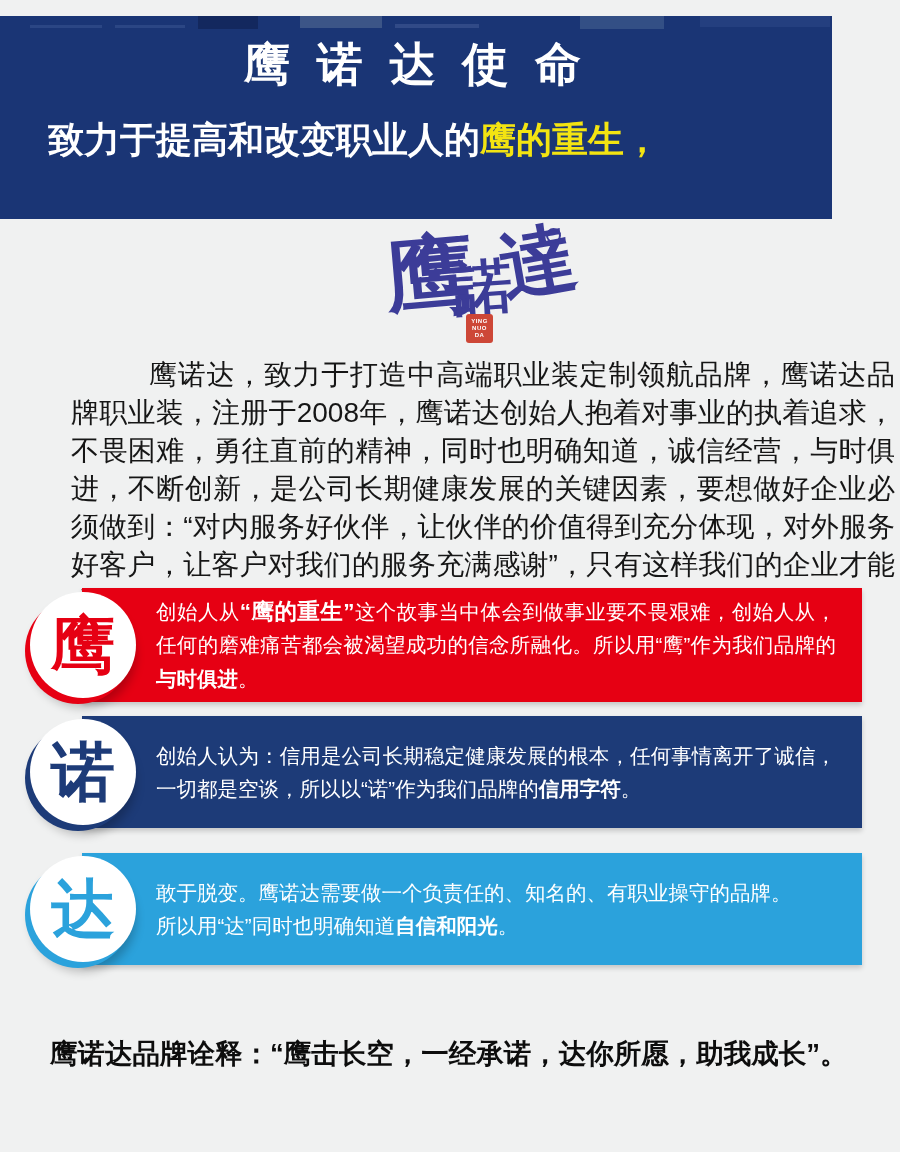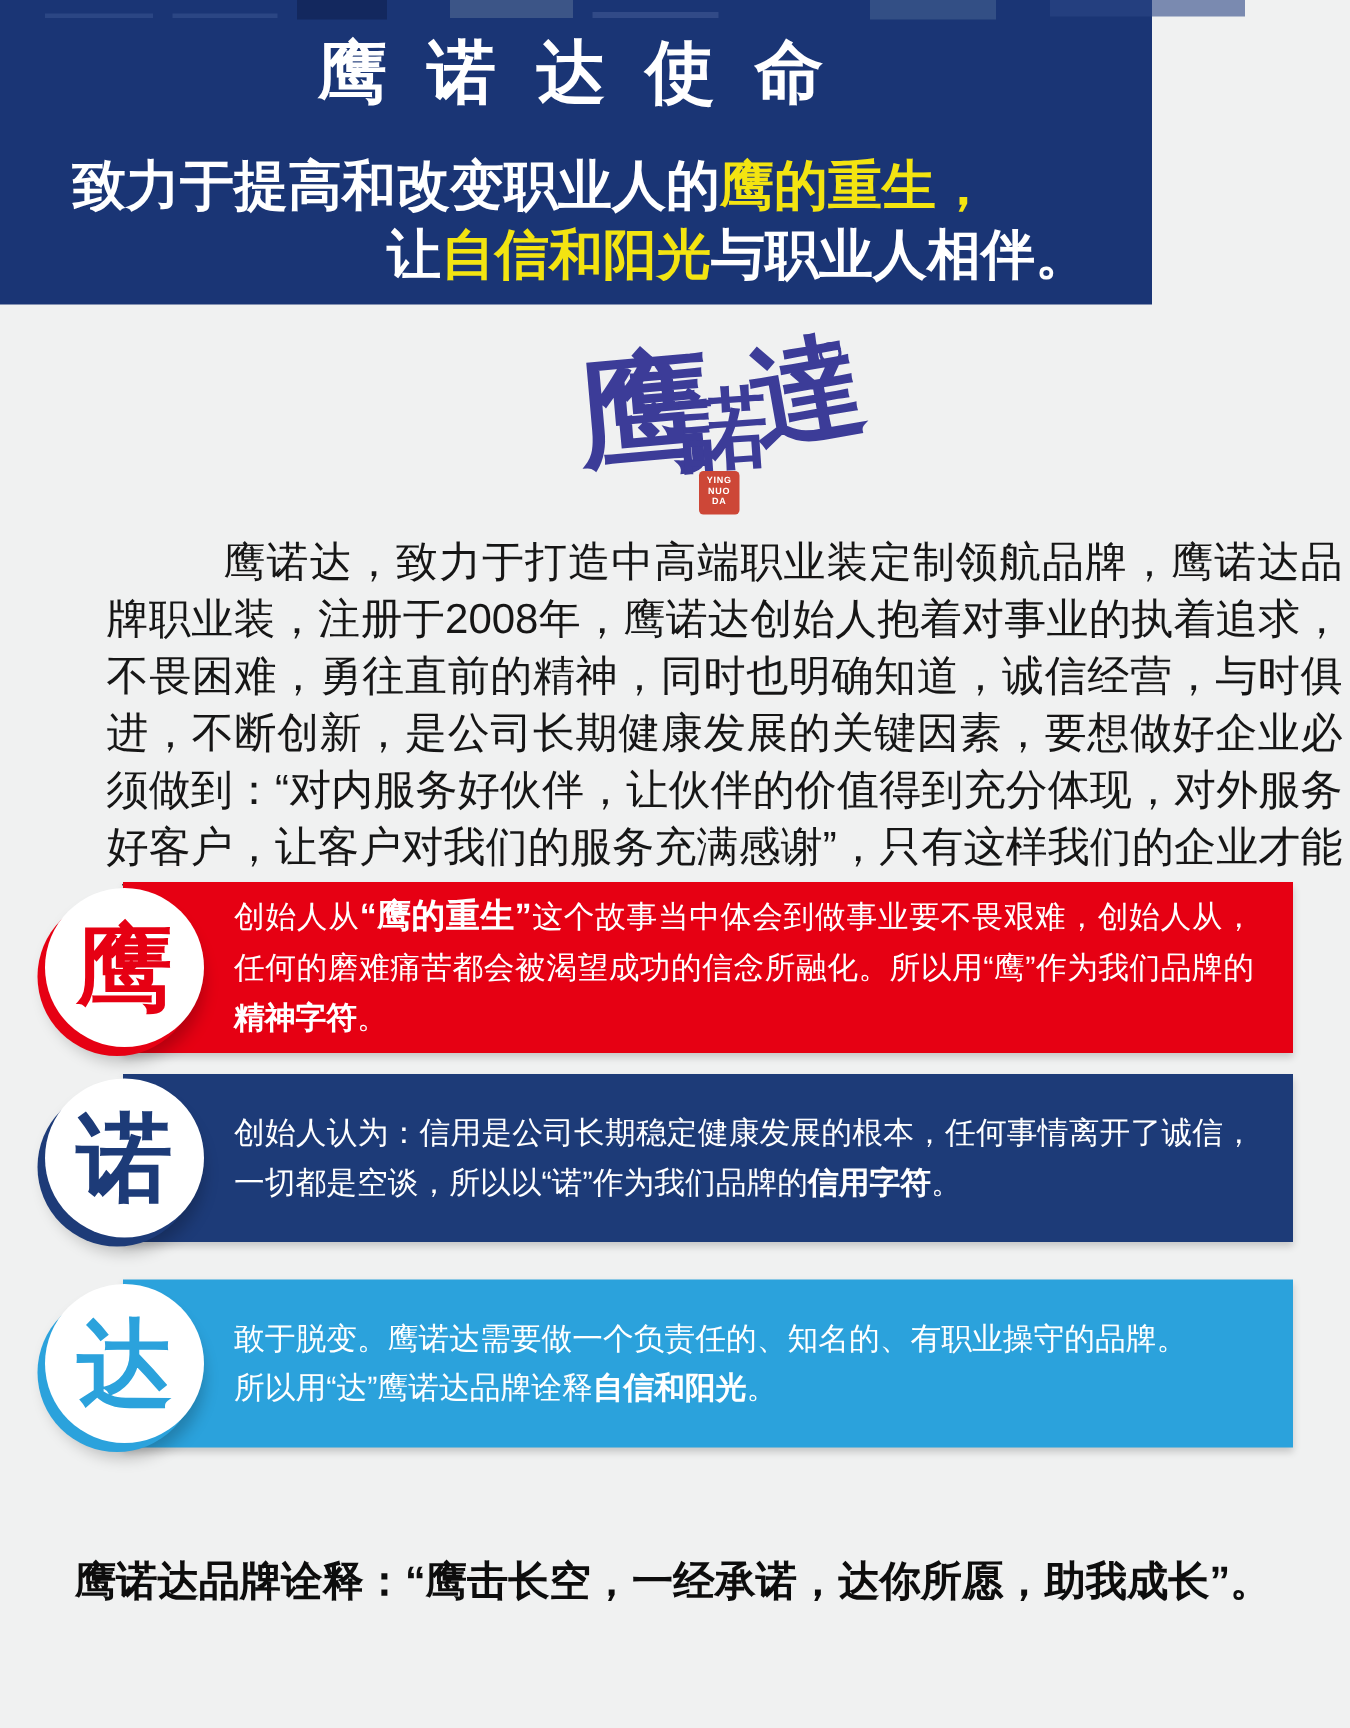--- a/index.html
+++ b/index.html
@@ -1,20 +1,20 @@
 <!DOCTYPE html>
 <html><head>
 <meta charset="utf-8">
 <style>
   html,body{margin:0;padding:0;}
   body{font-family:"Liberation Sans","DejaVu Sans",sans-serif;}
   #page{position:relative;width:900px;height:1152px;background:#f0f1f1;overflow:hidden;}
 
   
-  .header{position:absolute;left:0;top:0;width:768px;height:203px;background:#1a3575;}
+  .header{position:absolute;left:0;top:16px;width:832px;height:203px;background:#1a3575;}
   .remnant{position:absolute;}
   .r1{left:30px;top:9px;width:72px;height:3px;background:#3a5490;opacity:.55;}
   .r2{left:115px;top:9px;width:70px;height:3px;background:#3a5490;opacity:.55;}
   .r3{left:198px;top:0;width:60px;height:13px;background:#13275c;opacity:.9;}
   .r4{left:300px;top:0;width:82px;height:12px;background:#5a6f95;opacity:.55;}
   .r5{left:395px;top:8px;width:84px;height:4px;background:#47609a;opacity:.5;}
   .r6{left:580px;top:0;width:84px;height:13px;background:#44608f;opacity:.6;}
   .r7{left:700px;top:0;width:130px;height:11px;background:#2c4685;opacity:.6;}
   .mission-title{position:absolute;left:0;top:18px;width:100%;text-align:center;
     color:#ffffff;font-size:46px;font-weight:800;letter-spacing:7px;}
@@ -65,50 +65,49 @@
     <div class="remnant r3"></div>
     <div class="remnant r4"></div>
     <div class="remnant r5"></div>
     <div class="remnant r6"></div>
     <div class="remnant r7"></div>
 
     <div class="mission-title">鹰 诺 达 使 命</div>
 
     <div class="sub1"><span>致力于提高和改变职业人的</span><span style="color: rgb(243, 228, 17);">鹰的重生，</span></div>
 
-    <div class="sub2"><span>让</span><span style="color: rgb(243, 228, 17);">自信和阳光</span><span>与职业人相伴。</span></div>
   </div>
 
   <div class="logo">
     <span class="c1" style="color: rgb(60, 60, 152);">鹰</span>
     <span class="c2" style="color: rgb(60, 60, 152);">諾</span>
     <span class="c3" style="color: rgb(60, 60, 152);">達</span>
     <span class="seal" style="background: rgb(205, 71, 55);"><span>YING</span><br><span>NUO</span><br><span>DA</span></span>
     <span class="reg"></span>
   </div>
 
   <div class="intro">鹰诺达，致力于打造中高端职业装定制领航品牌，鹰诺达品牌职业装，注册于2008年，鹰诺达创始人抱着对事业的执着追求，不畏困难，勇往直前的精神，同时也明确知道，诚信经营，与时俱进，不断创新，是公司长期健康发展的关键因素，要想做好企业必须做到：“对内服务好伙伴，让伙伴的价值得到充分体现，对外服务好客户，让客户对我们的服务充满感谢”，只有这样我们的企业才能立于不败之地，于是，就诞生了我们的“鹰诺达”品牌商标。</div>
 
   <div class="banner banner-red" style="background: rgb(230, 0, 19);">
     <div class="badge">
         <span style="color: rgb(230, 0, 19);">鹰</span>
       </div>
-    <div class="banner-text"><span>创始人从</span><b class="big">“鹰的重生”</b><span>这个故事当中体会到做事业要不畏艰难，创始人从，任何的磨难痛苦都会被渴望成功的信念所融化。所以用“鹰”作为我们品牌的</span><b>精神字符</b><span>。</span></div>
+    <div class="banner-text"><span>创始人从</span><b class="big">“鹰的重生”</b><span>这个故事当中体会到做事业要不畏艰难，创始人从，任何的磨难痛苦都会被渴望成功的信念所融化。所以用“鹰”作为我们品牌的</span><b>与时俱进</b><span>。</span></div>
   </div>
 
   <div class="banner banner-navy" style="background: rgb(29, 59, 120);">
     <div class="badge">
         <span style="color: rgb(29, 59, 120);">诺</span>
       </div>
     <div class="banner-text"><span>创始人认为：信用是公司长期稳定健康发展的根本，任何事情离开了诚信，一切都是空谈，所以以“诺”作为我们品牌的</span><b>信用字符</b><span>。</span></div>
   </div>
 
   <div class="banner banner-sky" style="background: rgb(43, 162, 220);">
     <div class="badge">
         <span style="color: rgb(43, 162, 220);">达</span>
       </div>
     <div class="banner-text"><span>敢于脱变。鹰诺达需要做一个负责任的、知名的、有职业操守的品牌。
-</span><span>所以用“达”鹰诺达品牌诠释</span><b>自信和阳光</b><span>。</span></div>
+</span><span>所以用“达”同时也明确知道</span><b>自信和阳光</b><span>。</span></div>
   </div>
 
   <div class="footer-line">鹰诺达品牌诠释：“鹰击长空，一经承诺，达你所愿，助我成长”。</div>
 
 </div>
 
 </body></html>

